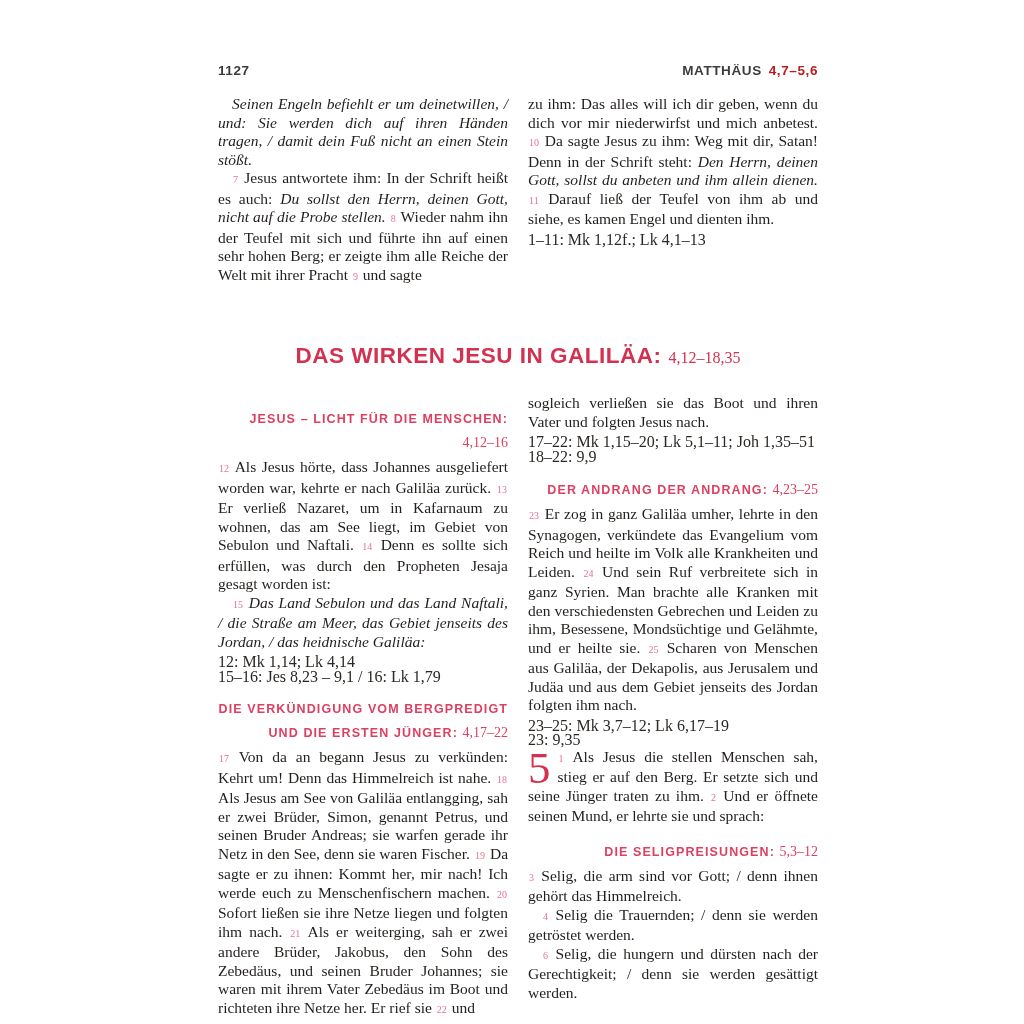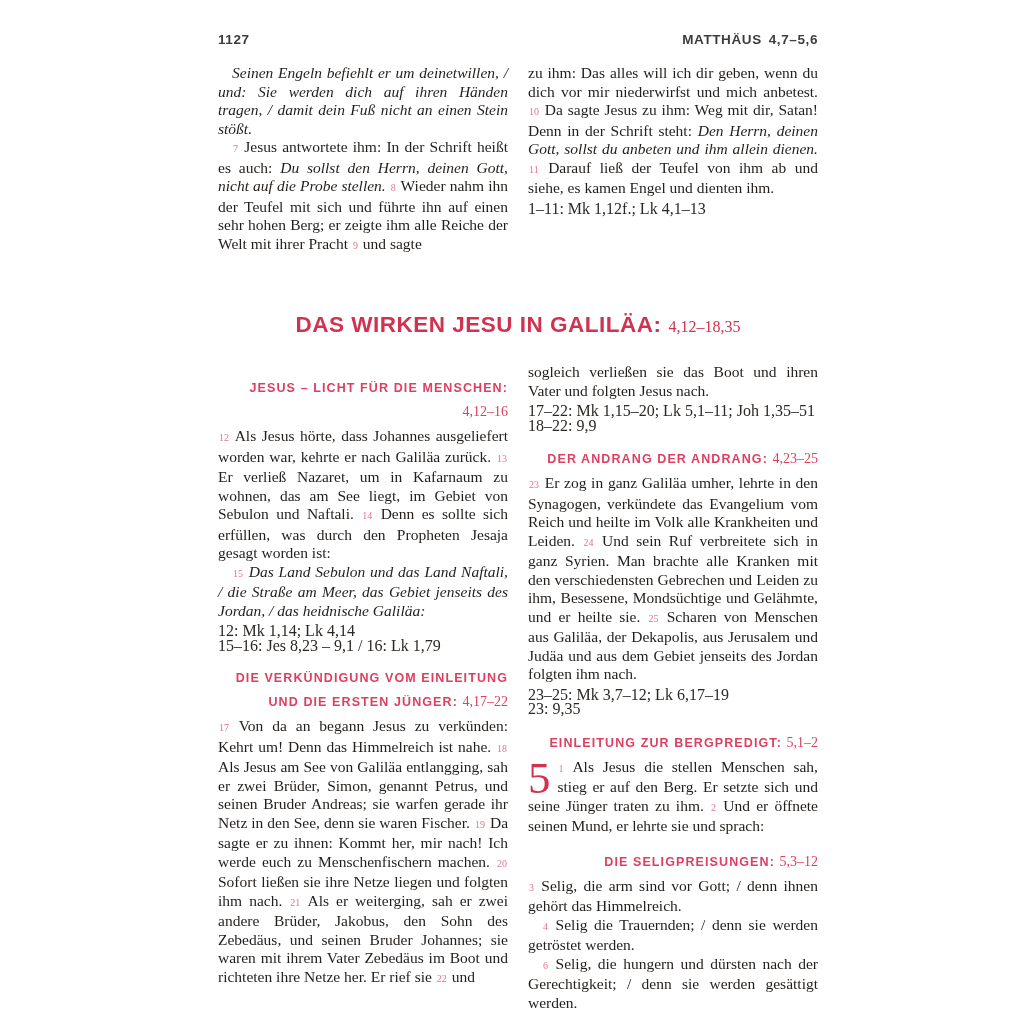--- a/index.html
+++ b/index.html
@@ -14,30 +14,31 @@
   body{
     width:1024px;height:1024px;
     background:#ffffff;
     overflow:hidden;
     font-family:"Liberation Serif", serif;
     color:var(--ink);
   }
   .page{
     box-sizing:border-box;
     width:1024px;height:940px;
-    padding:32px 206px 0 218px;
+    padding:44px 206px 0 218px;
+    margin-top:19px;
   }
   
   .running-head{
     display:flex;justify-content:space-between;align-items:baseline;
     font-family:"Liberation Sans", sans-serif;
     font-weight:bold;font-size:13.5px;letter-spacing:0.6px;
     color:var(--rh-ink);
   }
-  .rh-range{color:#404040;margin-left:7px;}
+  .rh-range{color:#b91c1c;margin-left:7px;}
   
   .cols{
     display:grid;
     grid-template-columns:290px 290px;
     column-gap:20px;
     margin-top:17px;
   }
   .para{
     font-size:15.5px;line-height:18.5px;
     text-align:justify;
@@ -124,34 +125,33 @@
   </div>
 
   <div class="cols" style="margin-top:0;">
 
     <div class="col left-main">
       <div class="sec-head"><span>JESUS – LICHT FÜR DIE MENSCHEN: </span><span class="range">4,12–16</span></div>
       <p class="para"><span class="s-v">12</span><span class="s-n"> Als Jesus hörte, dass Johannes ausgeliefert worden war, kehrte er nach Galiläa zurück. </span><span class="s-v">13</span><span class="s-n"> Er verließ Nazaret, um in Kafarnaum zu wohnen, das am See liegt, im Gebiet von Sebulon und Naftali. </span><span class="s-v">14</span><span class="s-n"> Denn es sollte sich erfüllen, was durch den Propheten Jesaja gesagt worden ist:</span></p>
       <p class="para indent"><span class="s-v">15</span><span class="s-i"> Das Land Sebulon und das Land Naftali, / die Straße am Meer, das Gebiet jenseits des Jordan, / das heidnische Galiläa:</span></p>
       <div class="refs refs-first">12: Mk 1,14; Lk 4,14</div>
       <div class="refs">15–16: Jes 8,23 – 9,1 / 16: Lk 1,79</div>
-      <div class="sec-head"><span>DIE VERKÜNDIGUNG VOM EINLEITUNG UND DIE ERSTEN JÜNGER: </span><span class="range">4,17–22</span></div>
+      <div class="sec-head"><span>DIE VERKÜNDIGUNG VOM BERGPREDIGT UND DIE ERSTEN JÜNGER: </span><span class="range">4,17–22</span></div>
       <p class="para"><span class="s-v">17</span><span class="s-n"> Von da an begann Jesus zu verkünden: Kehrt um! Denn das Himmelreich ist nahe. </span><span class="s-v">18</span><span class="s-n"> Als Jesus am See von Galiläa entlangging, sah er zwei Brüder, Simon, genannt Petrus, und seinen Bruder Andreas; sie warfen gerade ihr Netz in den See, denn sie waren Fischer. </span><span class="s-v">19</span><span class="s-n"> Da sagte er zu ihnen: Kommt her, mir nach! Ich werde euch zu Menschenfischern machen. </span><span class="s-v">20</span><span class="s-n"> Sofort ließen sie ihre Netze liegen und folgten ihm nach. </span><span class="s-v">21</span><span class="s-n"> Als er weiterging, sah er zwei andere Brüder, Jakobus, den Sohn des Zebedäus, und seinen Bruder Johannes; sie waren mit ihrem Vater Zebedäus im Boot und richteten ihre Netze her. Er rief sie </span><span class="s-v">22</span><span class="s-n"> und</span></p>
 
     </div>
 
     <div class="col">
       <p class="para"><span class="s-n">sogleich verließen sie das Boot und ihren Vater und folgten Jesus nach.</span></p>
       <div class="refs refs-first">17–22: Mk 1,15–20; Lk 5,1–11; Joh 1,35–51</div>
       <div class="refs">18–22: 9,9</div>
       <div class="sec-head"><span>DER ANDRANG DER ANDRANG: </span><span class="range">4,23–25</span></div>
       <p class="para"><span class="s-v">23</span><span class="s-n"> Er zog in ganz Galiläa umher, lehrte in den Synagogen, verkündete das Evangelium vom Reich und heilte im Volk alle Krankheiten und Leiden. </span><span class="s-v">24</span><span class="s-n"> Und sein Ruf verbreitete sich in ganz Syrien. Man brachte alle Kranken mit den verschiedensten Gebrechen und Leiden zu ihm, Besessene, Mondsüchtige und Gelähmte, und er heilte sie. </span><span class="s-v">25</span><span class="s-n"> Scharen von Menschen aus Galiläa, der Dekapolis, aus Jerusalem und Judäa und aus dem Gebiet jenseits des Jordan folgten ihm nach.</span></p>
       <div class="refs refs-first">23–25: Mk 3,7–12; Lk 6,17–19</div>
       <div class="refs">23: 9,35</div>
-      <div class="sec-head"><span>EINLEITUNG ZUR BERGPREDIGT: </span><span class="range">5,1–2</span></div>
       <p class="para">
         <span class="dropcap">5</span><span><span class="s-v">1</span><span class="s-n"> Als Jesus die stellen Menschen sah, stieg er auf den Berg. Er setzte sich und seine Jünger traten zu ihm. </span><span class="s-v">2</span><span class="s-n"> Und er öffnete seinen Mund, er lehrte sie und sprach:</span></span>
       </p>
       <div class="sec-head"><span>DIE SELIGPREISUNGEN: </span><span class="range">5,3–12</span></div>
       <p class="para"><span class="s-v">3</span><span class="s-n"> Selig, die arm sind vor Gott; / denn ihnen gehört das Himmelreich.</span></p>
       <p class="para indent"><span class="s-v">4</span><span class="s-n"> Selig die Trauernden; / denn sie werden getröstet werden.</span></p>
       <p class="para indent"><span class="s-v">6</span><span class="s-n"> Selig, die hungern und dürsten nach der Gerechtigkeit; / denn sie werden gesättigt werden.</span></p>
     </div>
 
   </div>

